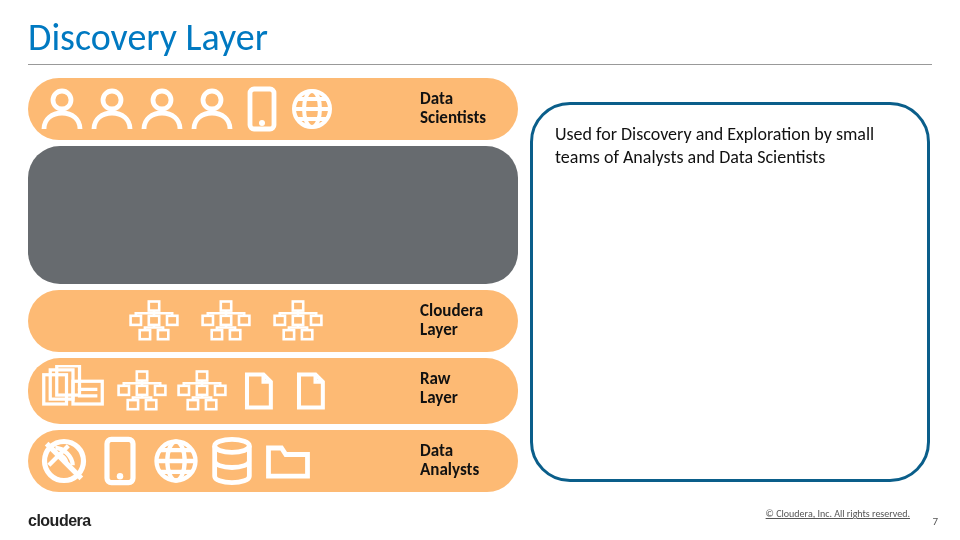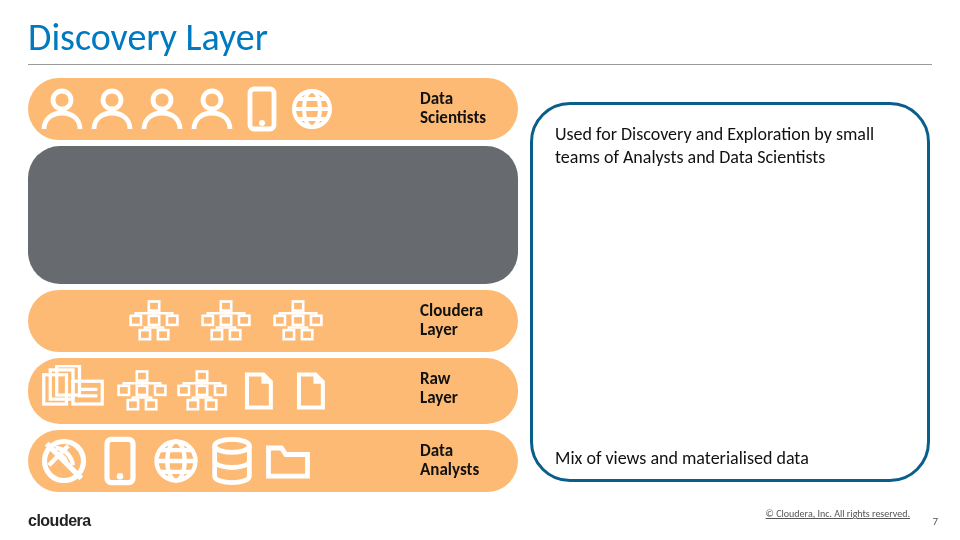--- a/index.html
+++ b/index.html
@@ -237,18 +237,17 @@
     <div class="lbl2">
       <span>Data</span>
       <span>Analysts</span>
     </div>
   </div>
 
 </div>
 
 <div class="callout">
   <p>Used for Discovery and Exploration by small teams of Analysts and Data Scientists</p>
-  <p>Mix of views and materialised data</p>
 </div>
 
 <div class="footer-logo">cloudera</div>
 <div class="footer-copy">© Cloudera, Inc. All rights reserved.</div>
 <div class="footer-page">7</div>
 
 </body></html>

